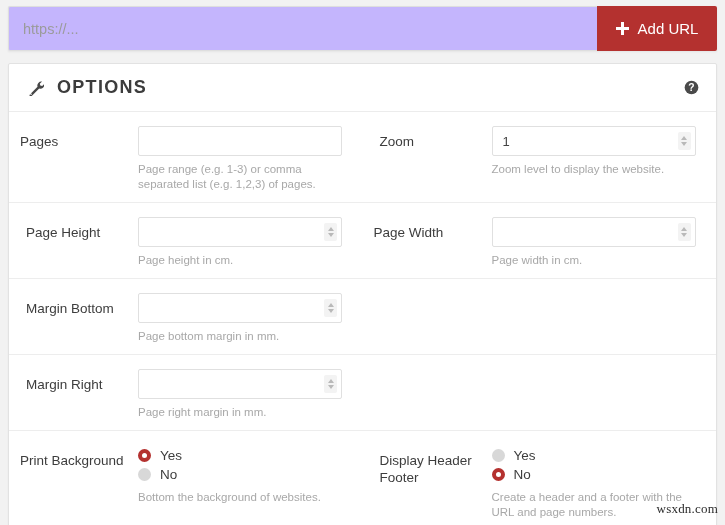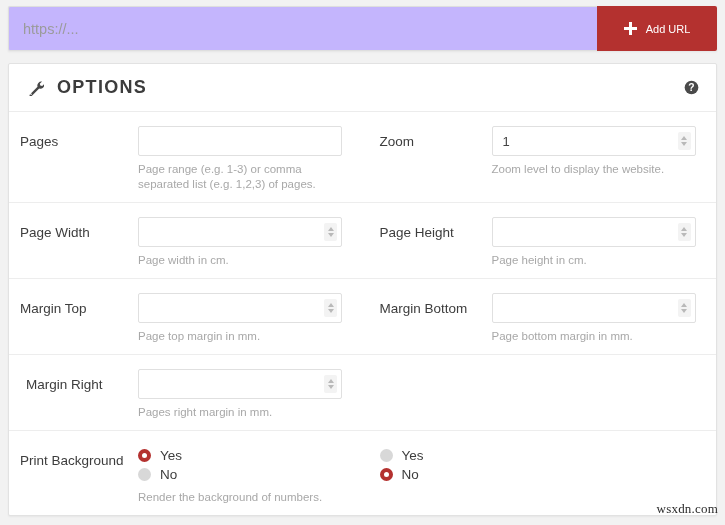--- a/index.html
+++ b/index.html
@@ -40,21 +40,21 @@
     box-sizing: border-box;
   }
   .url-input::placeholder { color: #9b9b9b; opacity: 1; }
   .add-url-btn {
     flex: 0 0 auto;
     width: 120px;
     background: #b4312f;
     border: none;
     color: #ffffff;
     font-family: "Liberation Sans", sans-serif;
-    font-size: 11px;
+    font-size: 15px;
     display: flex;
     align-items: center;
     justify-content: center;
     gap: 9px;
     cursor: pointer;
     border-radius: 0 2px 2px 0;
     padding: 0;
   }
   .plus-icon {
     display: inline-block;
@@ -262,121 +262,110 @@
             <i class="up"></i>
             <i class="down"></i>
           </span>
         </div>
         <div class="hint">Zoom level to display the website.</div>
       </div>
     </div>
   </div>
 
   <div class="row">
+    <div class="col col-right">
+      <div class="field-label">Page Height</div>
+      <div class="field-body">
+        <div class="input-wrap">
+          <input class="field-input" type="text" value="" style="">
+          <span class="spinner">
+            <i class="up"></i>
+            <i class="down"></i>
+          </span>
+        </div>
+        <div class="hint">Page height in cm.</div>
+      </div>
+    </div>
     <div class="col col-left">
       <div class="field-label">Page Width</div>
       <div class="field-body">
         <div class="input-wrap">
           <input class="field-input" type="text" value="" style="">
           <span class="spinner">
             <i class="up"></i>
             <i class="down"></i>
           </span>
         </div>
         <div class="hint">Page width in cm.</div>
       </div>
     </div>
-    <div class="col col-right">
-      <div class="field-label">Page Height</div>
+  </div>
+
+  <div class="row">
+    <div class="col col-right">
+      <div class="field-label">Margin Bottom</div>
       <div class="field-body">
         <div class="input-wrap">
           <input class="field-input" type="text" value="" style="">
           <span class="spinner">
             <i class="up"></i>
             <i class="down"></i>
           </span>
         </div>
-        <div class="hint">Page height in cm.</div>
-      </div>
-    </div>
-  </div>
-
-  <div class="row">
-    <div class="col col-left">
-      <div class="field-label">Margin Top</div>
+        <div class="hint">Page bottom margin in mm.</div>
+      </div>
+    </div>
+  </div>
+
+  <div class="row">
+    <div class="col col-right">
+      <div class="field-label">Margin Right</div>
       <div class="field-body">
         <div class="input-wrap">
           <input class="field-input" type="text" value="" style="">
           <span class="spinner">
             <i class="up"></i>
             <i class="down"></i>
           </span>
         </div>
-        <div class="hint">Page top margin in mm.</div>
-      </div>
-    </div>
-    <div class="col col-right">
-      <div class="field-label">Margin Bottom</div>
-      <div class="field-body">
-        <div class="input-wrap">
-          <input class="field-input" type="text" value="" style="">
-          <span class="spinner">
-            <i class="up"></i>
-            <i class="down"></i>
-          </span>
-        </div>
-        <div class="hint">Page bottom margin in mm.</div>
-      </div>
-    </div>
-  </div>
-
-  <div class="row">
-    <div class="col col-right">
-      <div class="field-label">Margin Right</div>
-      <div class="field-body">
-        <div class="input-wrap">
-          <input class="field-input" type="text" value="" style="">
-          <span class="spinner">
-            <i class="up"></i>
-            <i class="down"></i>
-          </span>
-        </div>
-        <div class="hint">Pages right margin in mm.</div>
+        <div class="hint">Page right margin in mm.</div>
       </div>
     </div>
   </div>
 
   <div class="row">
     <div class="col col-left">
       <div class="field-label">Print Background</div>
       <div class="field-body">
         <div class="radio-group">
           <label class="radio-line">
             <span class="radio-dot on"></span>
             <span class="radio-label">Yes</span>
           </label>
           <label class="radio-line">
             <span class="radio-dot"></span>
             <span class="radio-label">No</span>
           </label>
         </div>
-        <div class="hint">Render the background of numbers.</div>
-      </div>
-    </div>
-    <div class="col col-right">
+        <div class="hint">Bottom the background of websites.</div>
+      </div>
+    </div>
+    <div class="col col-right">
+      <div class="field-label">Display Header Footer</div>
       <div class="field-body">
         <div class="radio-group">
           <label class="radio-line">
             <span class="radio-dot"></span>
             <span class="radio-label">Yes</span>
           </label>
           <label class="radio-line">
             <span class="radio-dot on"></span>
             <span class="radio-label">No</span>
           </label>
         </div>
+        <div class="hint">Create a header and a footer with the URL and page numbers.</div>
       </div>
     </div>
   </div>
 
 </div>
 
 <div class="watermark">wsxdn.com</div>
 
 </body></html>

